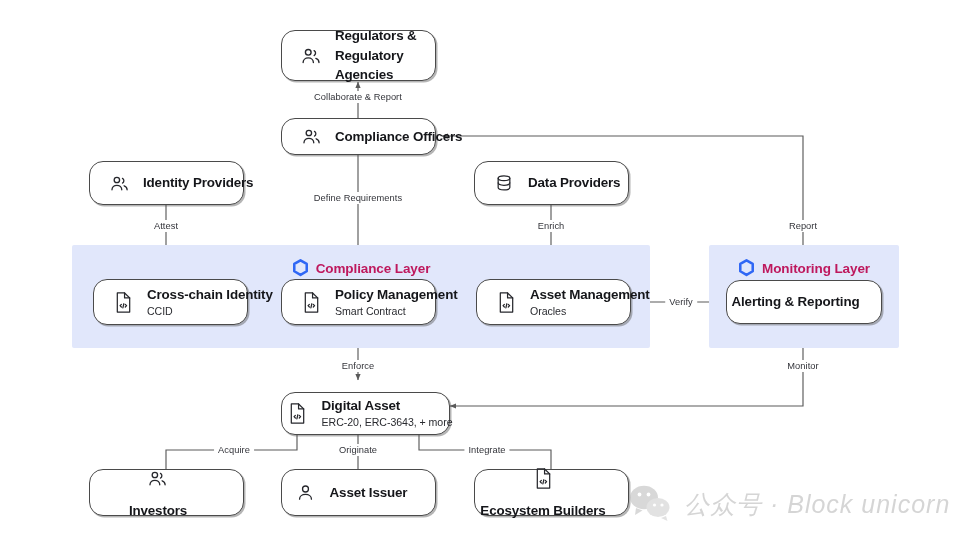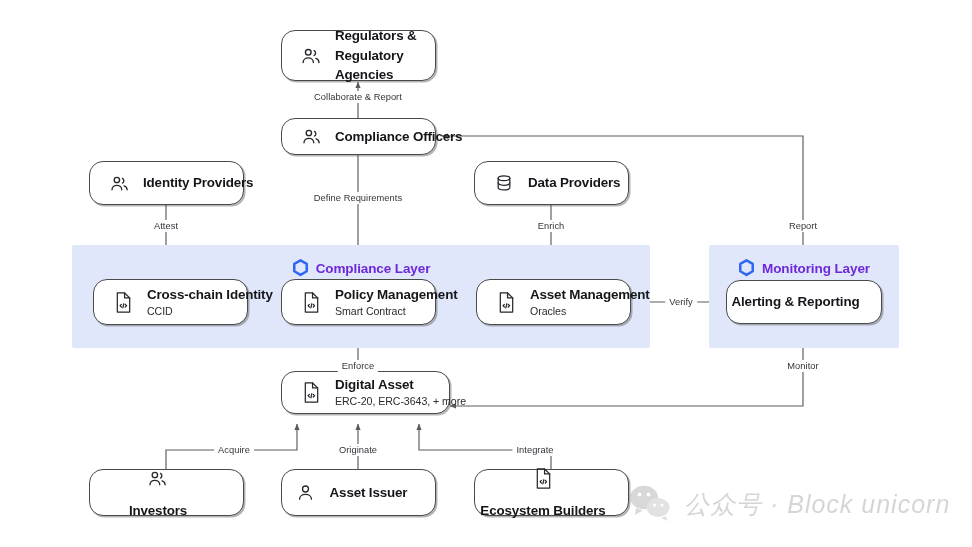--- a/index.html
+++ b/index.html
@@ -37,21 +37,21 @@
     position: absolute;
     top: 14px;
     left: 0;
     width: 100%;
     display: flex;
     align-items: center;
     justify-content: center;
     gap: 7px;
     font-size: 13.5px;
     font-weight: 700;
-    color: #6d28d9;
+    color: #be185d;
     letter-spacing: -0.1px;
   }
   .hex-icon {
     display: block;
     width: 17px;
     height: 18px;
     flex: 0 0 auto;
   }
 
   
@@ -305,21 +305,21 @@
       <span class="sub">Oracles</span>
     </span>
   </div>
 
   <div class="node centered" style="left:726px; top:280px; width:156px; height:44px;">
     <span class="labels">
       <span class="title">Alerting &amp; Reporting</span>
     </span>
   </div>
 
-  <div class="node" style="left:281px; top:371px; width:169px; height:43px;">
+  <div class="node" style="left:281px; top:392px; width:169px; height:43px;justify-content:center;">
     <span class="ico">
       <svg width="21" height="23" viewBox="0 0 22 26" fill="none" stroke="#26272c" stroke-width="1.4" stroke-linecap="round" stroke-linejoin="round">
         <path d="M4 2.2h8.2L18 7.8v16H4z"></path>
         <path d="M12.2 2.2v5.6H18"></path>
         <path d="M8.6 15.1 7.1 16.6l1.5 1.5"></path>
         <path d="M13 15.1l1.5 1.5-1.5 1.5"></path>
         <path d="M11.4 14.4l-1.1 4.6"></path>
       </svg>
     </span>
     <span class="labels">
@@ -382,21 +382,21 @@
   <div class="edge-label" style="left:681px; top:302px;">Verify</div>
 
   <div class="edge-label" style="left:358px; top:366px;">Enforce</div>
 
   <div class="edge-label" style="left:803px; top:366px;">Monitor</div>
 
   <div class="edge-label" style="left:234px; top:450px;">Acquire</div>
 
   <div class="edge-label" style="left:358px; top:450px;">Originate</div>
 
-  <div class="edge-label" style="left:487px; top:450px;margin-left:48px;">Integrate</div>
+  <div class="edge-label" style="left:487px; top:450px;">Integrate</div>
 
   <div id="watermark">
     <span>
       <svg width="44" height="38" viewBox="0 0 44 38" fill="#b9b9b9">
         <ellipse cx="16" cy="14.5" rx="14" ry="11.8"></ellipse>
         <path d="M8 25 L7 32 L14.5 27.5 Z"></path>
         <ellipse cx="30" cy="24.5" rx="11.5" ry="9.6" fill="#cccccc"></ellipse>
         <path d="M38 33 L39.5 38 L33 35 Z" fill="#cccccc"></path>
         <circle cx="11.5" cy="11.5" r="1.9" fill="#ffffff"></circle>
         <circle cx="20.5" cy="11.5" r="1.9" fill="#ffffff"></circle>

